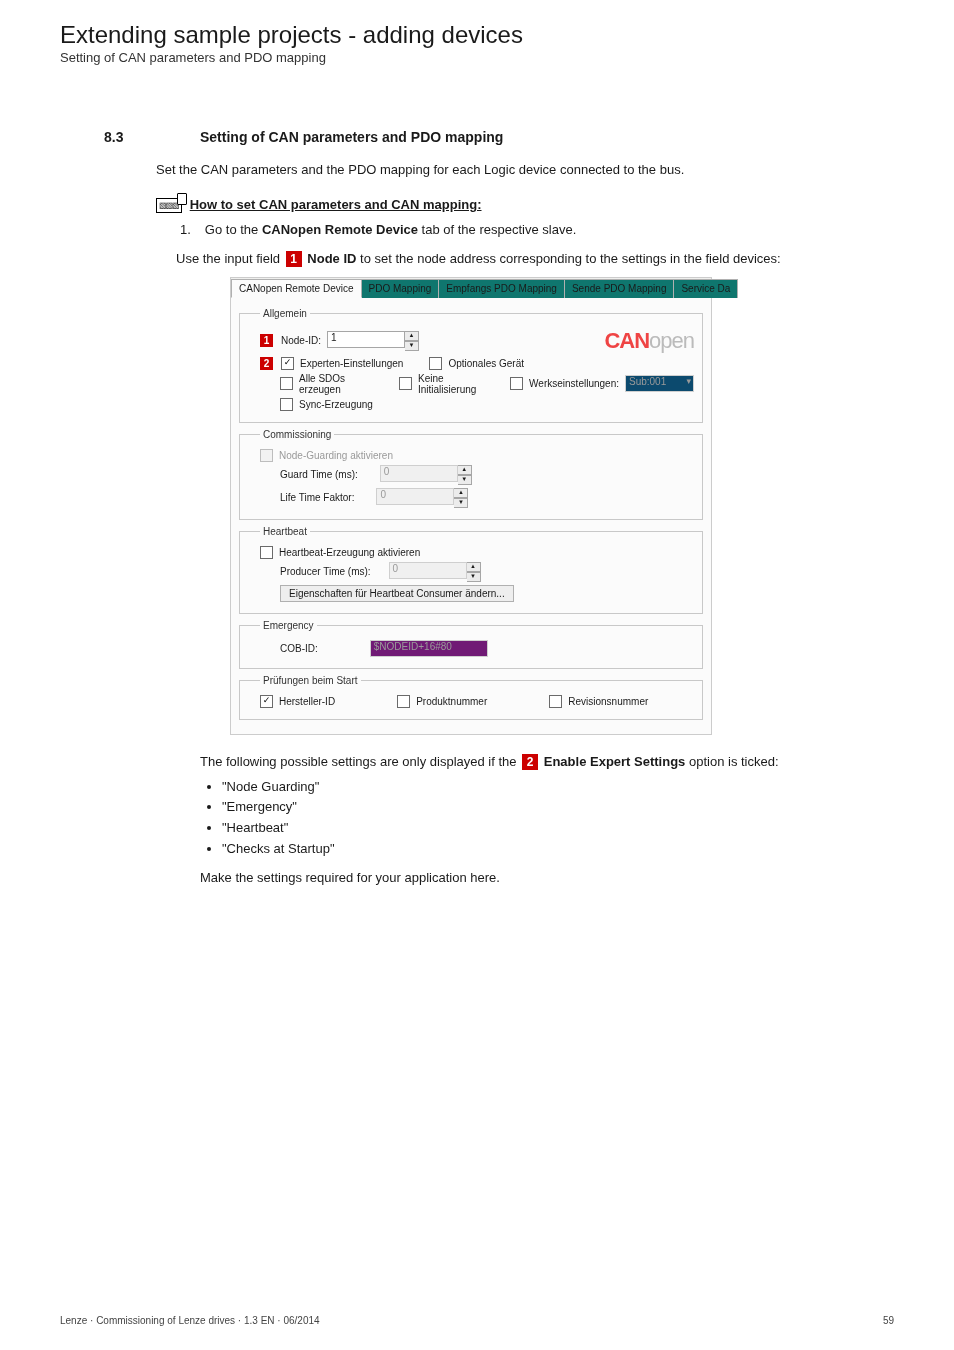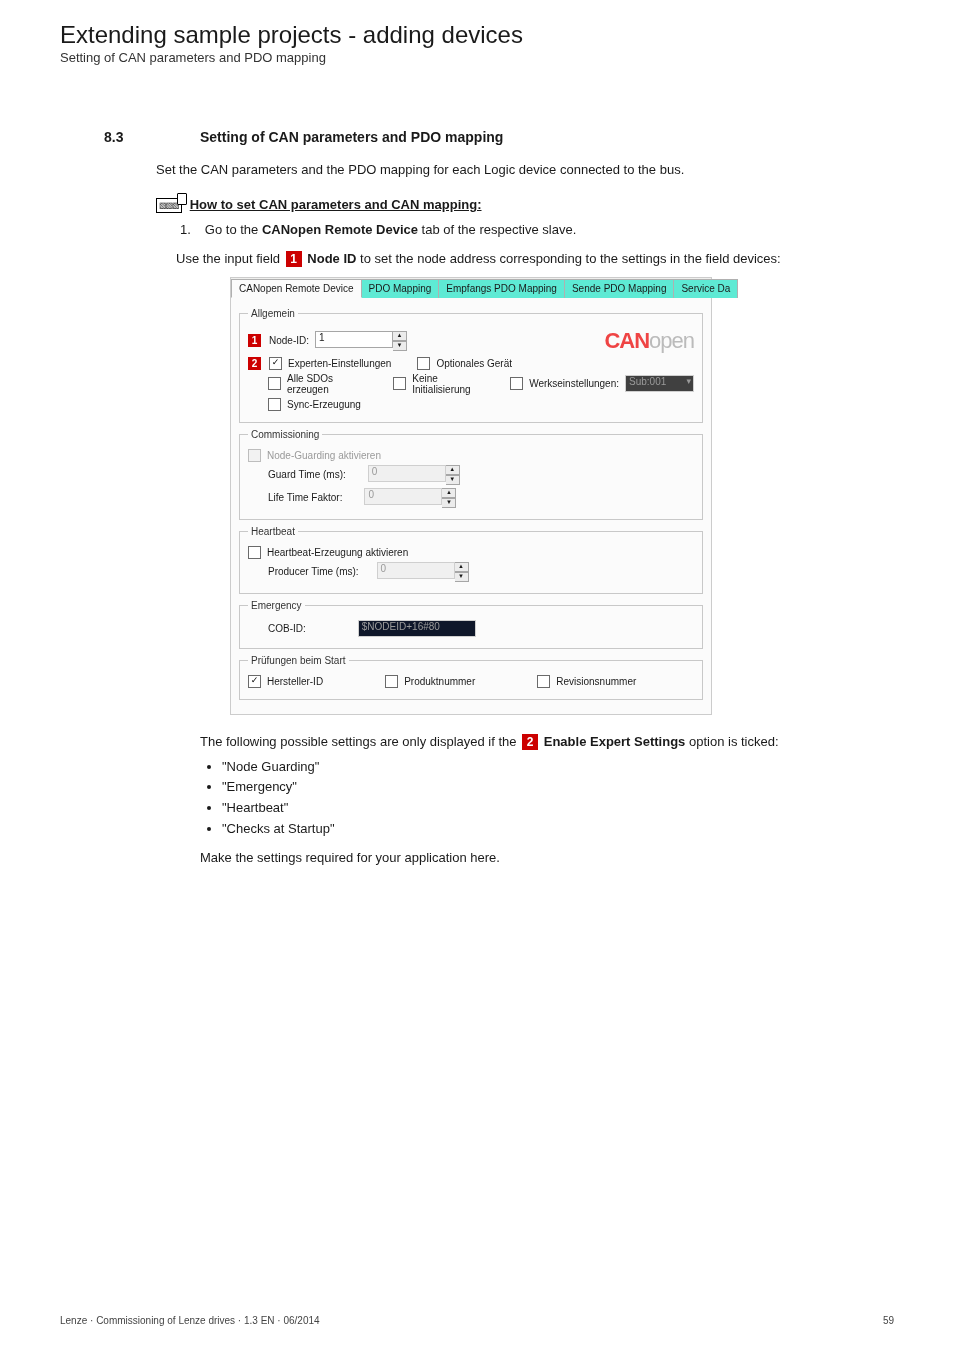--- a/index.html
+++ b/index.html
@@ -124,77 +124,77 @@
   .tabs {
     display:flex;
     border-bottom:1px solid #b0b0b0;
     background:#efefed;
     font-size:10px;
   }
   .tab {
     padding:3px 7px;
     border:1px solid #b0b0b0;
     border-bottom:none;
-    background:#5eead4;
+    background:#0f766e;
     margin-right:-1px;
     white-space:nowrap;
     position:relative;
     top:1px;
   }
   .tab.active {
     background:#fbfbfb;
     border-bottom:1px solid #fbfbfb;
     z-index:1;
   }
   .shot-body {
     background:#fbfbfb;
     padding:6px 8px 8px 8px;
   }
   fieldset {
     border:1px solid #c8c8c8;
     margin: 4px 0 6px 0;
-    padding: 6px 8px 8px 8px;
+    padding: 6px 8px 8px 20px;
     font-size:10px;
   }
   legend {
     font-size:10px;
     color:#333;
     padding:0 3px;
   }
   .row { display:flex; align-items:center; gap:6px; margin:3px 0; }
   .chk {
     width:11px;height:11px;border:1px solid #6a6a6a;background:#fff;display:inline-block;flex-shrink:0;text-align:center;line-height:9px;font-size:9px;
   }
   .chk.on::after{content:"\2713";color:#000;}
   .chk.disabled{border-color:#bdbdbd;background:#f2f2f2;}
   .chk.disabled.on::after{color:#9a9a9a;}
   .lbl {}
   .lbl.disabled{color:#9a9a9a;}
   .txtfield {
     border:1px solid #a6a6a6;background:#fff;height:15px;padding:0 3px;display:inline-block;min-width:14px;
   }
-  .txtfield.dis{background:#0f172a;border-color:#cfcfcf;color:#9a9a9a;}
+  .txtfield.dis{background:#701a75;border-color:#cfcfcf;color:#9a9a9a;}
   .spinner{
     display:inline-flex;align-items:stretch;
   }
   .spinner .body{border:1px solid #a6a6a6;background:#fff;height:15px;width:70px;padding:0 3px;}
   .spinner .body.dis{background:#f0f0f0;border-color:#cfcfcf;color:#9a9a9a;}
   .spinner .arrows{display:flex;flex-direction:column;}
   .spinner .arrows span{width:13px;height:8px;border:1px solid #a6a6a6;border-left:none;background:#ececec;font-size:6px;text-align:center;line-height:6px;}
   .indent1 { margin-left:20px; }
   .canopen {
     font-family: Arial, sans-serif;
     font-size:22px;
     letter-spacing:-1px;
   }
   .canopen .c1{color:#ef4444;font-weight:900;}
   .canopen .c2{color:#bbb;font-weight:400;}
   .row.space-between{justify-content:space-between;}
   .select-dis{
-    border:1px solid #cfcfcf;background:#404040;color:#9a9a9a;height:15px;padding:0 14px 0 3px;position:relative;display:inline-block;min-width:50px;
+    border:1px solid #cfcfcf;background:#0c4a6e;color:#9a9a9a;height:15px;padding:0 14px 0 3px;position:relative;display:inline-block;min-width:50px;
   }
   .select-dis::after{content:"\25BE";position:absolute;right:2px;top:0;font-size:9px;color:#9a9a9a;}
   .btnflat{
     border:1px solid #b0b0b0;background:#eee;padding:2px 8px;display:inline-block;
   }
   .inline-badge{
     display:inline-block;background:#c00;color:#fff;font-weight:700;font-size:10px;width:13px;height:13px;text-align:center;line-height:13px;margin-right:2px;
   }
 
   
@@ -345,20 +345,23 @@
           <span class="lbl">Producer Time (ms):</span>
           <span style="width:6px;"></span>
           <span class="spinner">
             <span class="body dis">0</span>
             <span class="arrows">
                 <span>▲</span>
                 <span>▼</span>
               </span>
           </span>
         </div>
+        <div class="row indent1">
+          <span class="btnflat">Eigenschaften für Heartbeat Consumer ändern...</span>
+        </div>
       </fieldset>
 
       <fieldset>
         <legend>Emergency</legend>
         <div class="row indent1">
           <span class="lbl">COB-ID:</span>
           <span style="width:40px;"></span>
           <span class="txtfield dis" style="width:110px;">$NODEID+16#80</span>
         </div>
       </fieldset>

